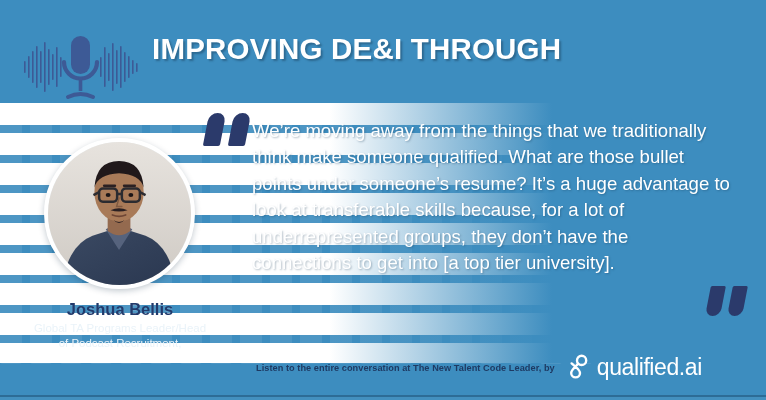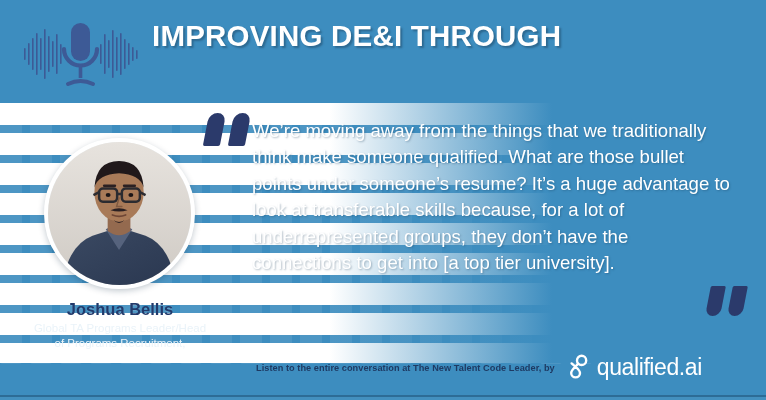--- a/index.html
+++ b/index.html
@@ -53,21 +53,21 @@
     position: absolute;
     left: 0; top: 103px;
     width: 600px; height: 260px;
     background: linear-gradient(to right, rgba(61,141,191,0) 55%, rgba(61,141,191,1) 92%);
     pointer-events: none;
   }
 
   
   .header {
     position: absolute;
-    left: 0; top: 2px;
+    left: 0; top: 15px;
     width: 652px;
     height: 103px;
   }
 
   .mic-block {
     position: absolute;
     left: 14px;
     top: 12px;
     width: 132px;
     height: 80px;
@@ -491,21 +491,21 @@
 
       <path d="M68 77 q7 3 14 0" fill="none" stroke="#6e4635" stroke-width="1.8" stroke-linecap="round"></path>
 
       <path d="M69 82 q6 5 12 0 q-6 7 -12 0 Z" fill="#2a2022"></path>
     </svg>
   </div>
 
   <div class="speaker-name">Joshua Bellis</div>
   <div class="speaker-role">
     <span>Global TA Programs Leader/Head</span>
-    <span>of Programs Recruitment,</span>
+    <span>of Podcast Recruitment,</span>
   </div>
 
   <div class="quote-open">
     <span class="qmark"></span>
       <span class="qmark"></span>
   </div>
 
   <div class="quote-text">We’re moving away from the things that we traditionally think make someone qualified. What are those bullet points under someone’s resume? It’s a huge advantage to look at transferable skills because, for a lot of underrepresented groups, they don’t have the connections to get into [a top tier university].</div>
 
   <div class="quote-close">

